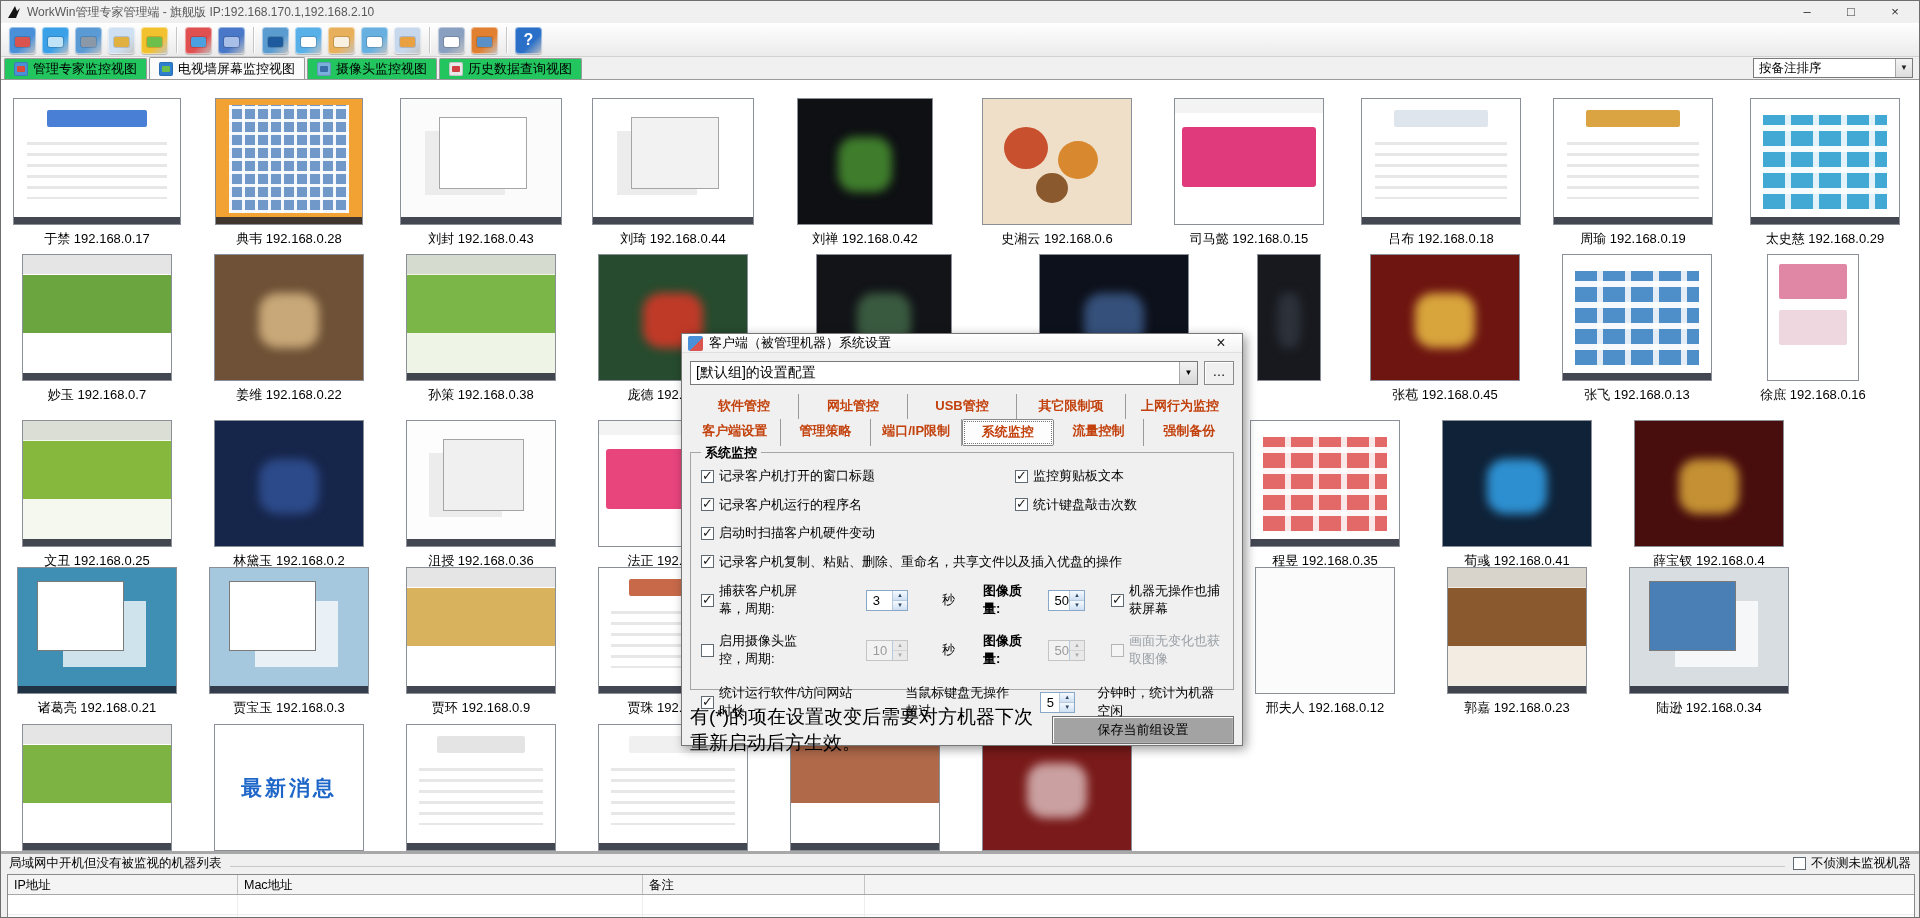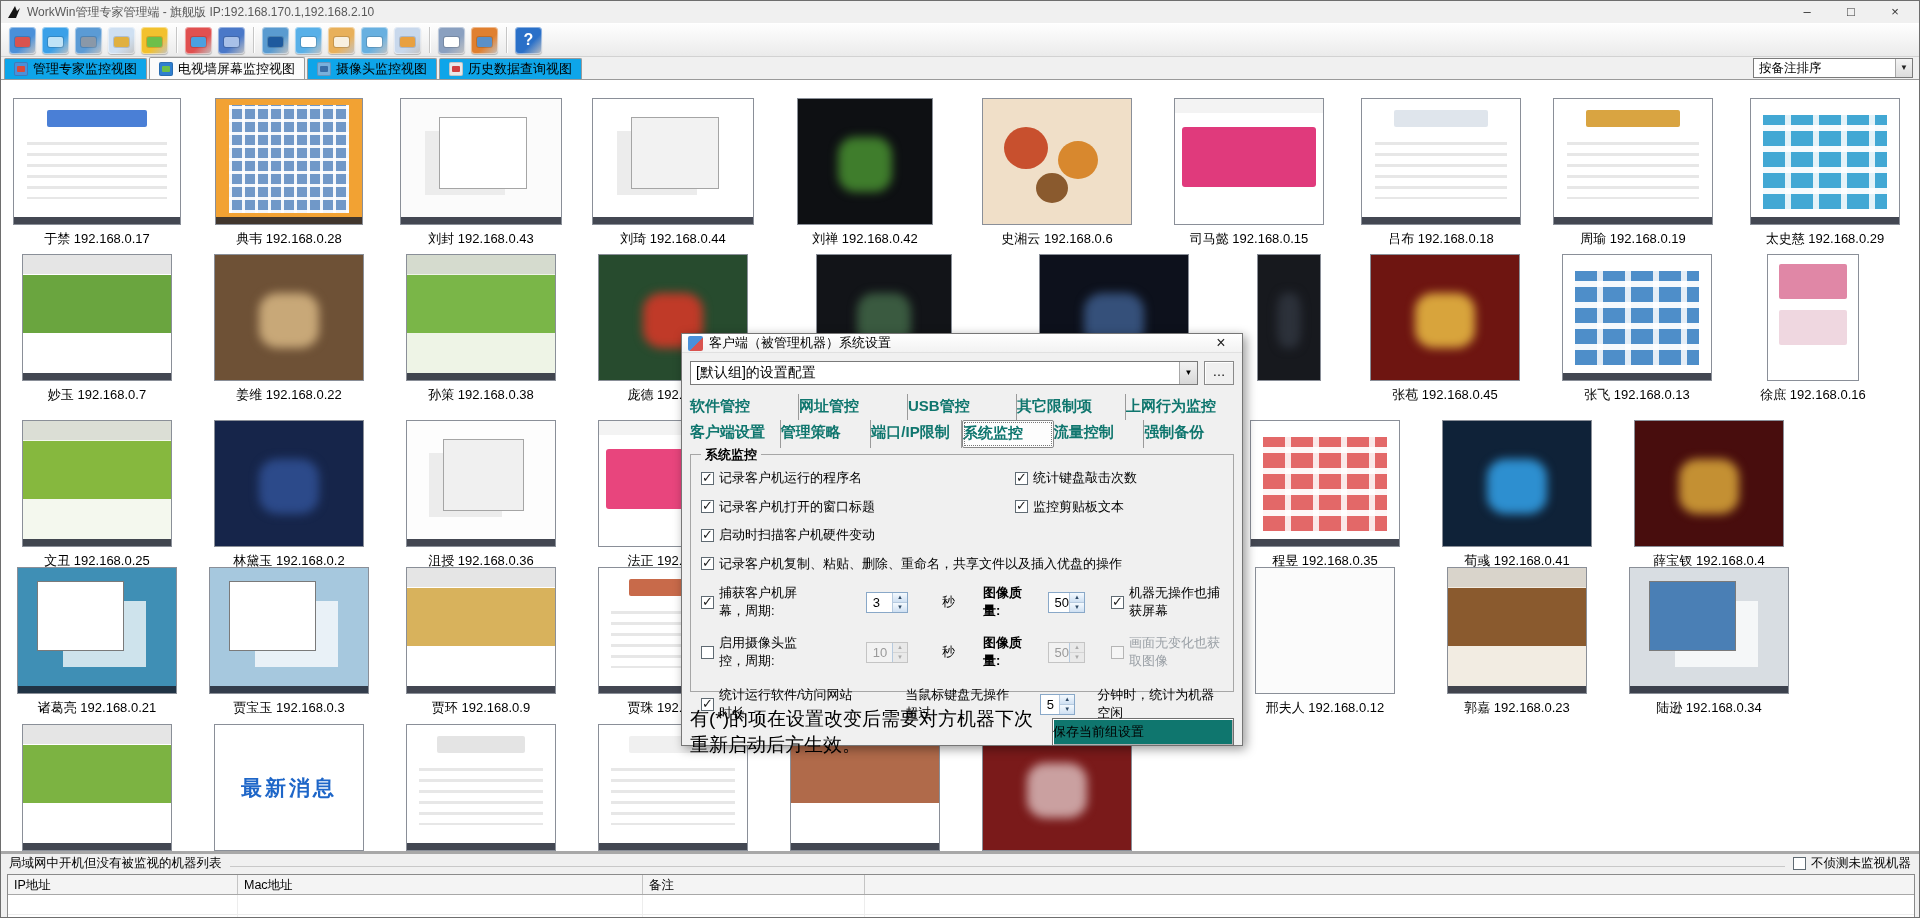--- a/index.html
+++ b/index.html
@@ -21,21 +21,21 @@
              box-shadow:inset 0 0 0 1px rgba(255,255,255,.45), 0 1px 1px rgba(0,0,0,.25); }
   .tb-icon .b { position:absolute; left:6px; top:10px; width:15px; height:10px; border-radius:2px;
                 box-shadow:0 0 0 1px rgba(0,0,0,.15); }
   .tb-icon .g { position:absolute; inset:0; text-align:center; line-height:26px;
                 color:#fff; font-weight:bold; font-size:16px; }
   .tb-sep { width:1px; height:26px; background:#c6c6c6; margin:0 5px; box-shadow:1px 0 0 #fff; }
   
   .tabbar { height:22px; display:flex; align-items:flex-end; padding-left:3px; position:relative; background:#f0f0f0; }
   .mtab { display:flex; align-items:center; gap:5px; height:21px; padding:0 9px; margin-right:2px;
           border:1px solid #9a9a9a; border-bottom:none; border-radius:2px 2px 0 0;
-          background:#0ea5e9; font-size:13px; }
+          background:#22c55e; font-size:13px; }
   .mtab.active { background:#fbfbfb; height:22px; }
   .mtab-ico { width:14px; height:14px; border-radius:2px; position:relative; box-shadow:inset 0 0 0 1px rgba(0,0,0,.15); }
   .mtab-ico i { position:absolute; left:3px; top:4px; width:8px; height:6px; border-radius:1px; display:block; }
   .sortbox { position:absolute; right:6px; top:1px; width:160px; height:20px; background:#fff;
              border:1px solid #7a7a7a; display:flex; align-items:center; font-size:12.5px; }
   .sortbox .val { flex:1; padding-left:5px; }
   .sortbox .arr { width:17px; align-self:stretch; background:linear-gradient(#f4f4f4,#dcdcdc);
                   border-left:1px solid #a8a8a8; text-align:center; font-size:8px; line-height:18px; color:#222; }
   
   .content { position:absolute; left:0; top:78px; right:0; bottom:66px; background:#fff;
@@ -97,36 +97,36 @@
   .dlg-x { width:30px; text-align:center; font-size:16px; color:#222; }
   .dlg-body { flex:1; padding:8px 8px 6px; display:flex; flex-direction:column; }
   .combo-row { display:flex; gap:6px; margin-bottom:9px; }
   .combo { flex:1; height:24px; background:#fff; border:1px solid #7a7a7a; display:flex; align-items:center; font-size:14px; }
   .combo .cv { flex:1; padding-left:5px; }
   .combo .ca { width:18px; align-self:stretch; background:linear-gradient(#f2f2f2,#d8d8d8);
                border-left:1px solid #a8a8a8; text-align:center; font-size:8px; line-height:22px; }
   .dots { width:30px; height:24px; background:#f0f0f0; border:1px solid #8a8a8a; text-align:center;
           line-height:20px; font-size:13px; box-shadow:inset 1px 1px 0 #fff; }
   .dtab-row { display:flex; }
-  .dtab { flex:1; font-size:15px; font-weight:bold; padding:3px 0 4px;
-          border-right:1px solid #9a9a9a; color:#0f766e; }
+  .dtab { flex:1; text-align:center; font-size:13px; font-weight:bold; padding:3px 0 4px;
+          border-right:1px solid #9a9a9a; color:#c2410c; }
   .dtab:last-child { border-right:none; }
   .dtab.active { background:#fdfdfd; border:1px solid #888; border-radius:2px; outline:1px dotted #777; outline-offset:-3px; }
   .gbox { margin-top:6px; border:1px solid #a6a6a6; position:relative; padding:14px 10px 0; height:238px; }
   .gbox .cap { position:absolute; top:-9px; left:10px; background:#f0f0f0; padding:0 4px; font-size:13px; font-weight:bold; }
   .cline { display:flex; margin-bottom:9px; }
   .cline .lft { flex:1; }
   .cline .rgt { width:208px; }
   .frow { display:flex; align-items:center; gap:22px; margin-top:10px; font-size:13px; }
   .frow.cam { margin-top:14px; }
   .frow.st { margin-top:16px; }
   .dlg-foot { display:flex; align-items:center; margin-top:14px; }
   .dlg-foot .note { flex:1; font-size:19px; }
-  .btn { width:182px; height:28px; background:#0f766e; border:1px solid #6f6f6f; font-size:13px;
-         text-align:left; line-height:26px; box-shadow:inset 1px 1px 0 #fff, inset -1px -1px 0 #b0b0b0; }
+  .btn { width:182px; height:28px; background:#a3a3a3; border:1px solid #6f6f6f; font-size:13px;
+         text-align:center; line-height:26px; box-shadow:inset 1px 1px 0 #fff, inset -1px -1px 0 #b0b0b0; }
   
   .bottom { position:absolute; left:0; right:0; bottom:0; height:66px; background:#f0f0f0; border-top:3px solid #a8a8a8; }
   .bp-head { display:flex; align-items:center; height:17px; padding:1px 8px 0; font-size:12.5px; }
   .bp-head .cap2 { font-weight:normal; }
   .bp-head .spacer { flex:1; border-bottom:1px solid #c8c8c8; margin:0 8px; height:8px; }
   .mtable { position:absolute; left:6px; right:4px; top:20px; height:120px; background:#fff; border:1px solid #8a8a8a; overflow:hidden; }
   .th-row { display:flex; height:20px; background:#f4f4f4; border-bottom:1px solid #a8a8a8; }
   .th { border-right:1px solid #c4c4c4; padding:2px 0 0 6px; font-size:12.5px; }
   .tb-row { display:flex; height:20px; border-bottom:1px solid #ededed; }
   .td { border-right:1px solid #ededed; }
@@ -536,35 +536,35 @@
           <div class="dtab">流量控制</div>
           <div class="dtab">强制备份</div>
         </div>
       </div>
     <div class="gbox">
       <span class="cap">系统监控</span>
       <div id="checklines">
           <div class="cline">
             <div class="lft"><span class="cb">
                 <span class="box checked"></span>
+                <span>记录客户机打开的窗口标题</span>
+              </span></div>
+            <div class="rgt"><span class="cb">
+                <span class="box checked"></span>
+                <span>监控剪贴板文本</span>
+              </span></div>
+          </div>
+          <div class="cline">
+            <div class="lft"><span class="cb">
+                <span class="box checked"></span>
                 <span>记录客户机运行的程序名</span>
               </span></div>
             <div class="rgt"><span class="cb">
                 <span class="box checked"></span>
                 <span>统计键盘敲击次数</span>
-              </span></div>
-          </div>
-          <div class="cline">
-            <div class="lft"><span class="cb">
-                <span class="box checked"></span>
-                <span>记录客户机打开的窗口标题</span>
-              </span></div>
-            <div class="rgt"><span class="cb">
-                <span class="box checked"></span>
-                <span>监控剪贴板文本</span>
               </span></div>
           </div>
           <div class="cline">
             <div class="lft"><span class="cb">
                 <span class="box checked"></span>
                 <span>启动时扫描客户机硬件变动</span>
               </span></div>
           </div>
           <div class="cline">
             <div class="lft"><span class="cb">

